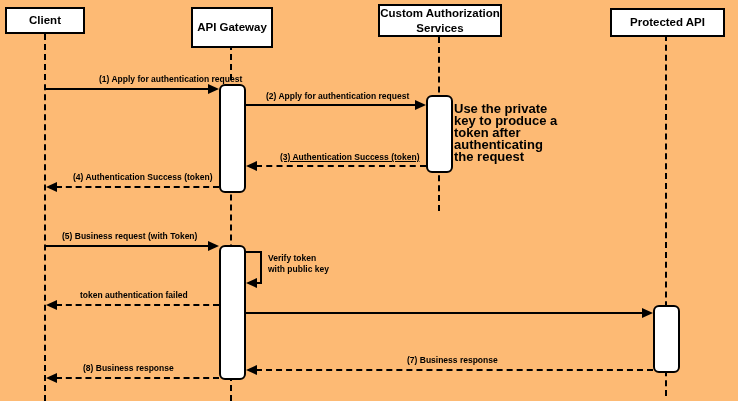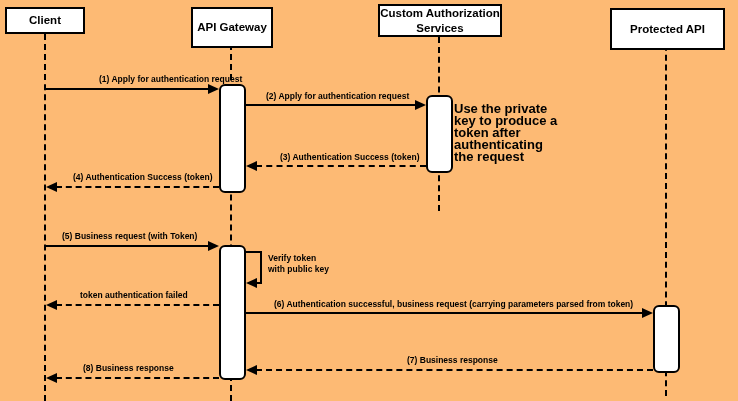--- a/index.html
+++ b/index.html
@@ -34,21 +34,21 @@
 
   <div class="lifeline" style="left:44px;top:34px;height:367px;"></div>
   <div class="lifeline" style="left:230px;top:34px;height:367px;"></div>
   <div class="lifeline" style="left:438px;top:37px;height:174px;"></div>
   <div class="lifeline" style="left:665px;top:35px;height:361px;"></div>
 
   <div class="actor" style="left:5px;top:7px;width:80px;height:27px;">Client</div>
   <div class="actor" style="left:191px;top:7px;width:82px;height:41px;">API Gateway</div>
   <div class="actor" style="left:378px;top:4px;width:124px;height:33px;">Custom Authorization
 Services</div>
-  <div class="actor" style="left:610px;top:8px;width:115px;height:42px;">Protected API</div>
+  <div class="actor" style="left:610px;top:8px;width:115px;height:29px;">Protected API</div>
 
   <div class="activation" style="left:219px;top:84px;height:109px;"></div>
   <div class="activation" style="left:426px;top:95px;height:78px;"></div>
   <div class="activation" style="left:219px;top:245px;height:135px;"></div>
   <div class="activation" style="left:653px;top:305px;height:68px;"></div>
 
   <div class="note" style="left:454px;top:103px;">Use the private
 key to produce a
 token after
 authenticating
@@ -62,21 +62,21 @@
 
   <div class="msg">
     <div class="mline" style="left:246px;top:104px;width:170px;"></div>
     <div class="arr r" style="left:415px;top:100px;"></div>
     <div class="mlabel" style="left:266px;top:91px;">(2) Apply for authentication request</div>
   </div>
 
   <div class="msg">
     <div class="mline dashed" style="left:256px;top:165px;width:170px;"></div>
     <div class="arr l" style="left:246px;top:161px;"></div>
-    <div class="mlabel" style="left:280px;top:152px;">(3) Authentication Success (token)</div>
+    <div class="mlabel" style="left:280px;top:152px;text-decoration:underline;">(3) Authentication Success (token)</div>
   </div>
 
   <div class="msg">
     <div class="mline dashed" style="left:56px;top:186px;width:163px;"></div>
     <div class="arr l" style="left:46px;top:182px;"></div>
     <div class="mlabel" style="left:73px;top:172px;">(4) Authentication Success (token)</div>
   </div>
 
   <div class="msg">
     <div class="mline" style="left:46px;top:245px;width:164px;"></div>
@@ -95,21 +95,20 @@
 
   <div class="msg">
     <div class="mline dashed" style="left:56px;top:304px;width:163px;"></div>
     <div class="arr l" style="left:46px;top:300px;"></div>
     <div class="mlabel" style="left:80px;top:290px;">token authentication failed</div>
   </div>
 
   <div class="msg">
     <div class="mline" style="left:246px;top:312px;width:397px;"></div>
     <div class="arr r" style="left:642px;top:308px;"></div>
-    <div class="mlabel" style="left:274px;top:299px;">(6) Authentication successful, business request (carrying parameters parsed from token)</div>
   </div>
 
   <div class="msg">
     <div class="mline dashed" style="left:256px;top:369px;width:397px;"></div>
     <div class="arr l" style="left:246px;top:365px;"></div>
     <div class="mlabel" style="left:407px;top:355px;text-align:center;">(7) Business response</div>
   </div>
 
   <div class="msg">
     <div class="mline dashed" style="left:56px;top:377px;width:163px;"></div>

